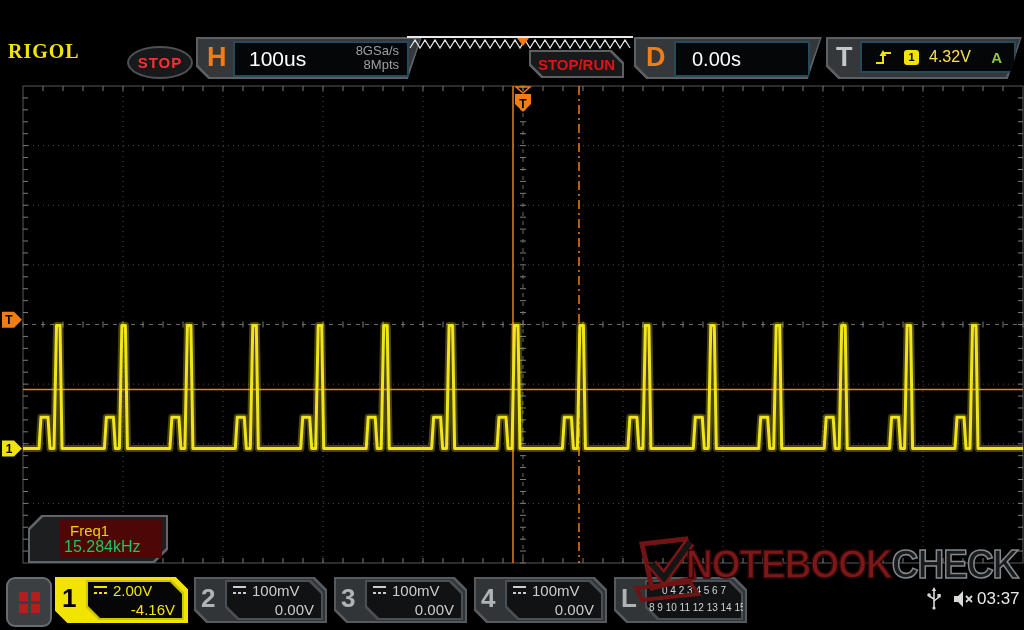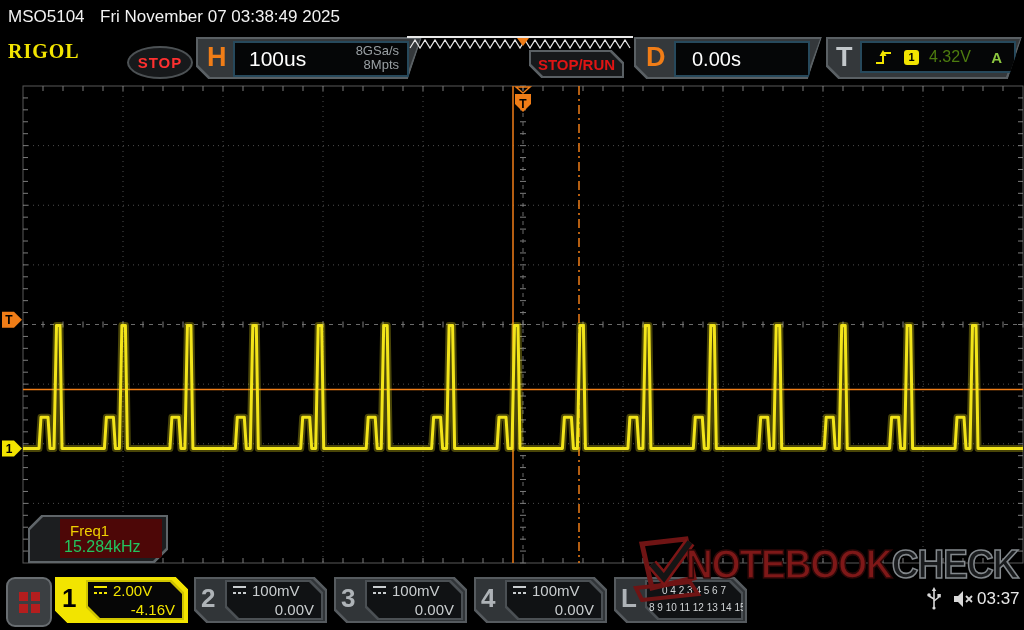--- a/index.html
+++ b/index.html
@@ -22,21 +22,21 @@
       background:#17191b;border:2px solid #4c5154;display:flex;align-items:center;justify-content:center;}
   #stop-badge span{color:#ff3030;font-weight:bold;font-size:15px;letter-spacing:1px;text-align:center;}
   .hdr-letter{position:absolute;font-size:27px;font-weight:bold;line-height:1;}
   .inner-box{position:absolute;background:#050607;border:2px solid #27495c;border-radius:0;}
   .timebase{color:#fff;font-size:21px;}
   .rate{color:#9aa0a4;font-size:13px;line-height:14px;text-align:right;}
   .btn{position:absolute;display:flex;align-items:center;justify-content:center;}
   .btn .bfill{position:absolute;inset:2px;background:#17191b;display:flex;align-items:center;justify-content:center;}
   #measure-label{color:#f2e400;font-weight:bold;font-size:15px;}
   #stoprun-label{color:#e01414;font-weight:bold;font-size:15px;}
-  #trig-value{color:#4d7c0f;font-size:16px;}
+  #trig-value{color:#fde047;font-size:16px;}
   #trig-mode{color:#8cc63f;font-size:15px;font-weight:bold;}
   #trig-badge{width:15px;height:15px;background:#f2e400;border-radius:3px;color:#000;
      font-size:11px;font-weight:bold;display:flex;align-items:center;justify-content:center;}
   
   #freq-panel{left:28px;top:515px;width:140px;height:48px;z-index:30;}
   #freq-panel .fill{background:#1c1e20;}
   #freq-red{position:absolute;left:32px;top:4px;right:6px;bottom:5px;background:#4d0707;}
   #freq-name{position:absolute;left:10px;top:3px;color:#f0d000;font-size:15px;}
   #freq-value{position:absolute;left:4px;bottom:2px;color:#22c55e;font-size:16px;}
   
@@ -71,24 +71,20 @@
   .wave{stroke:#f2e41a;stroke-width:3;fill:none;stroke-linejoin:round;}
   .wave-glow{stroke:#f2e41a;opacity:.3;stroke-width:7;fill:none;stroke-linejoin:round;}
   .flagtext{font:bold 12px "Liberation Sans",sans-serif;fill:#000;text-anchor:middle;}
   .zig{stroke:#e8e8e8;stroke-width:1.2;fill:none;}
 </style>
 </head>
 <body>
 
 <div id="stage">
 
-  <div class="abs" id="titlebar">
-    <span style="left:8px">MSO5104</span>
-    <span style="left:100px">Fri November 07 03:38:49 2025</span>
-  </div>
 
   <div class="abs" id="brand">RIGOL</div>
 
   <div class="abs" id="stop-badge">
     <span>STOP</span>
   </div>
 
   <div class="shape cut-a" style="left:196px;top:37px;width:226px;height:42px;">
     <div class="blk-border cut-a"></div>
     <div class="fill cut-a" style="background:#34383b;"></div>

